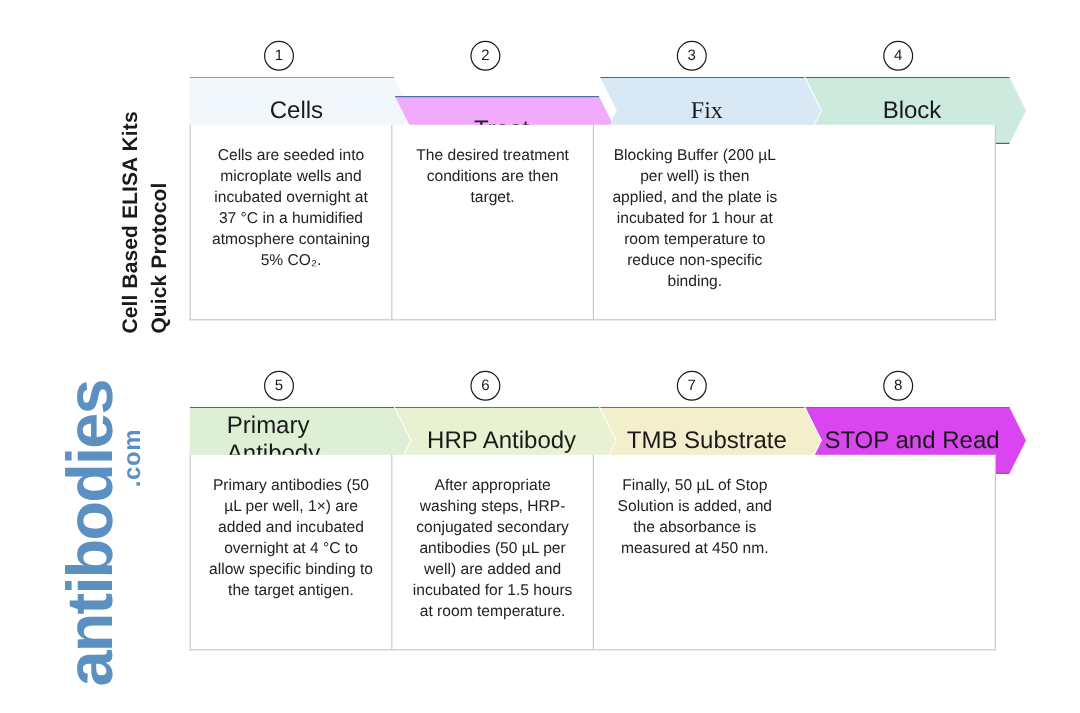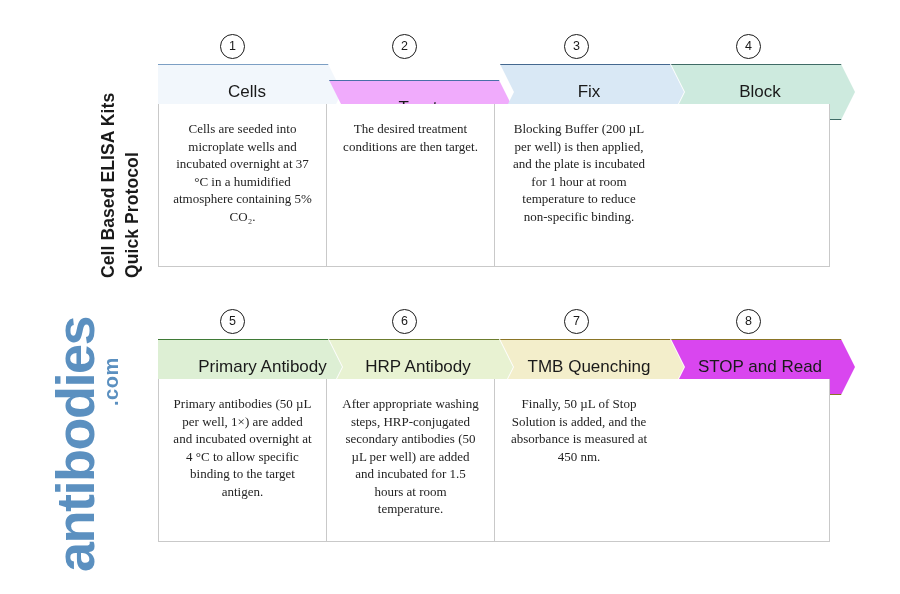--- a/index.html
+++ b/index.html
@@ -102,21 +102,21 @@
     width: 682px;
   }
   .chev {
     position: absolute;
     top: 0;
     height: 56px;
     box-sizing: border-box;
     display: flex;
     align-items: center;
     justify-content: center;
-    font-size: 17px;
+    font-size: 20px;
     color: #1a1a1a;
     clip-path: polygon(0 0, calc(100% - 14px) 0, 100% 50%, calc(100% - 14px) 100%, 0 100%, 14px 50%);
   }
   .chev.first {
     clip-path: polygon(0 0, calc(100% - 14px) 0, 100% 50%, calc(100% - 14px) 100%, 0 100%);
   }
   .chev-label { padding-right: 6px; }
 
   
   .desc-strip {
@@ -129,21 +129,20 @@
     background: #ffffff;
     display: flex;
   }
   .desc-cell {
     box-sizing: border-box;
     border-right: 1px solid #c9c9c9;
     padding: 16px 14px 10px 14px;
     display: flex;
     align-items: flex-start;
     justify-content: center;
-    font-family: Liberation Serif, serif;
   }
   .desc-cell:last-child { border-right: none; }
   .desc-text {
     font-size: 13px;
     line-height: 17.5px;
     text-align: center;
     color: #232323;
   }
 </style>
 </head>
@@ -166,21 +165,21 @@
       <div class="num-circle" style="left: 406px;">3</div>
       <div class="num-circle" style="left: 578px;">4</div>
     </div>
     <div class="chev-strip">
       <div class="chev first" style="left: 0px; width: 184px; background: rgb(242, 247, 252); border-top: 1.5px solid rgb(124, 159, 196); border-bottom: 1.5px solid rgb(124, 159, 196); filter: drop-shadow(rgb(124, 159, 196) 0px 0px 0.6px);">
         <span class="chev-label">Cells</span>
       </div>
       <div class="chev" style="left: 171px; width: 184px; background: #f0abfc; border-top: 1.5px solid rgb(74, 111, 168); border-bottom: 1.5px solid rgb(74, 111, 168); filter: drop-shadow(rgb(74, 111, 168) 0px 0px 0.6px); margin-top: 16px;">
         <span class="chev-label">Treat</span>
       </div>
-      <div class="chev" style="left: 342px; width: 184px; background: rgb(217, 232, 245); border-top: 1.5px solid rgb(68, 104, 143); border-bottom: 1.5px solid rgb(68, 104, 143); filter: drop-shadow(rgb(68, 104, 143) 0px 0px 0.6px);">
+      <div class="chev" style="left: 342px; width: 184px; background: rgb(217, 232, 245); border-top: 1.5px solid rgb(68, 104, 143); border-bottom: 1.5px solid rgb(68, 104, 143); filter: drop-shadow(rgb(68, 104, 143) 0px 0px 0.6px); font-family: Liberation Serif, serif;">
         <span class="chev-label">Fix</span>
       </div>
       <div class="chev" style="left: 513px; width: 184px; background: rgb(205, 234, 222); border-top: 1.5px solid rgb(63, 107, 102); border-bottom: 1.5px solid rgb(63, 107, 102); filter: drop-shadow(rgb(63, 107, 102) 0px 0px 0.6px); text-align: right;">
         <span class="chev-label">Block</span>
       </div>
     </div>
     <div class="desc-strip">
       <div class="desc-cell" style="width: 168px;">
         <div class="desc-text">Cells are seeded into microplate wells and incubated overnight at 37 °C in a humidified atmosphere containing 5% CO₂.</div>
       </div>
@@ -200,21 +199,21 @@
       <div class="num-circle" style="left: 578px;">8</div>
     </div>
     <div class="chev-strip">
       <div class="chev first" style="left: 0px; width: 184px; background: rgb(221, 239, 212); border-top: 1.5px solid rgb(63, 122, 54); border-bottom: 1.5px solid rgb(63, 122, 54); filter: drop-shadow(rgb(63, 122, 54) 0px 0px 0.6px); padding-left: 31px;">
         <span class="chev-label">Primary Antibody</span>
       </div>
       <div class="chev" style="left: 171px; width: 184px; background: rgb(232, 242, 210); border-top: 1.5px solid rgb(108, 124, 46); border-bottom: 1.5px solid rgb(108, 124, 46); filter: drop-shadow(rgb(108, 124, 46) 0px 0px 0.6px);">
         <span class="chev-label">HRP Antibody</span>
       </div>
       <div class="chev" style="left: 342px; width: 184px; background: rgb(243, 238, 203); border-top: 1.5px solid rgb(138, 117, 38); border-bottom: 1.5px solid rgb(138, 117, 38); filter: drop-shadow(rgb(138, 117, 38) 0px 0px 0.6px);">
-        <span class="chev-label">TMB Quenching</span>
+        <span class="chev-label">TMB Substrate</span>
       </div>
       <div class="chev" style="left: 513px; width: 184px; background: #d946ef; border-top: 1.5px solid rgb(138, 117, 38); border-bottom: 1.5px solid rgb(138, 117, 38); filter: drop-shadow(rgb(138, 117, 38) 0px 0px 0.6px);">
         <span class="chev-label">STOP and Read</span>
       </div>
     </div>
     <div class="desc-strip">
       <div class="desc-cell" style="width: 168px;">
         <div class="desc-text">Primary antibodies (50 µL per well, 1×) are added and incubated overnight at 4 °C to allow specific binding to the target antigen.</div>
       </div>
       <div class="desc-cell" style="width: 168px;">

